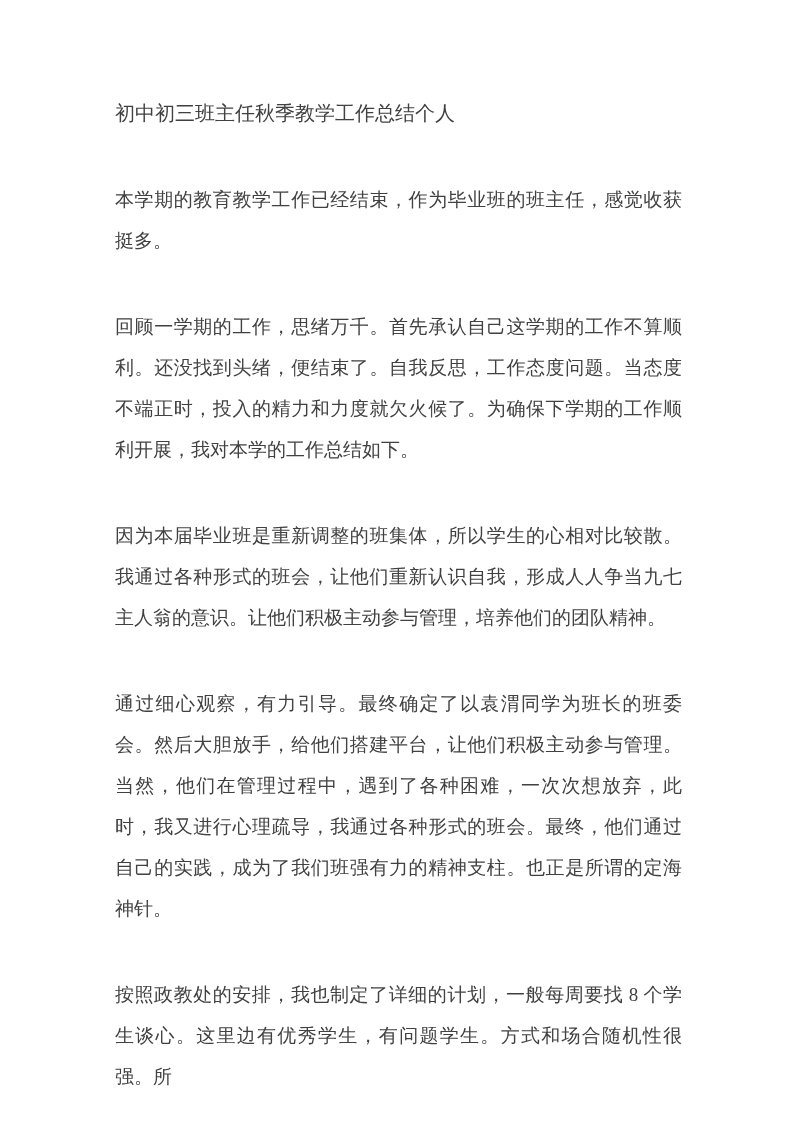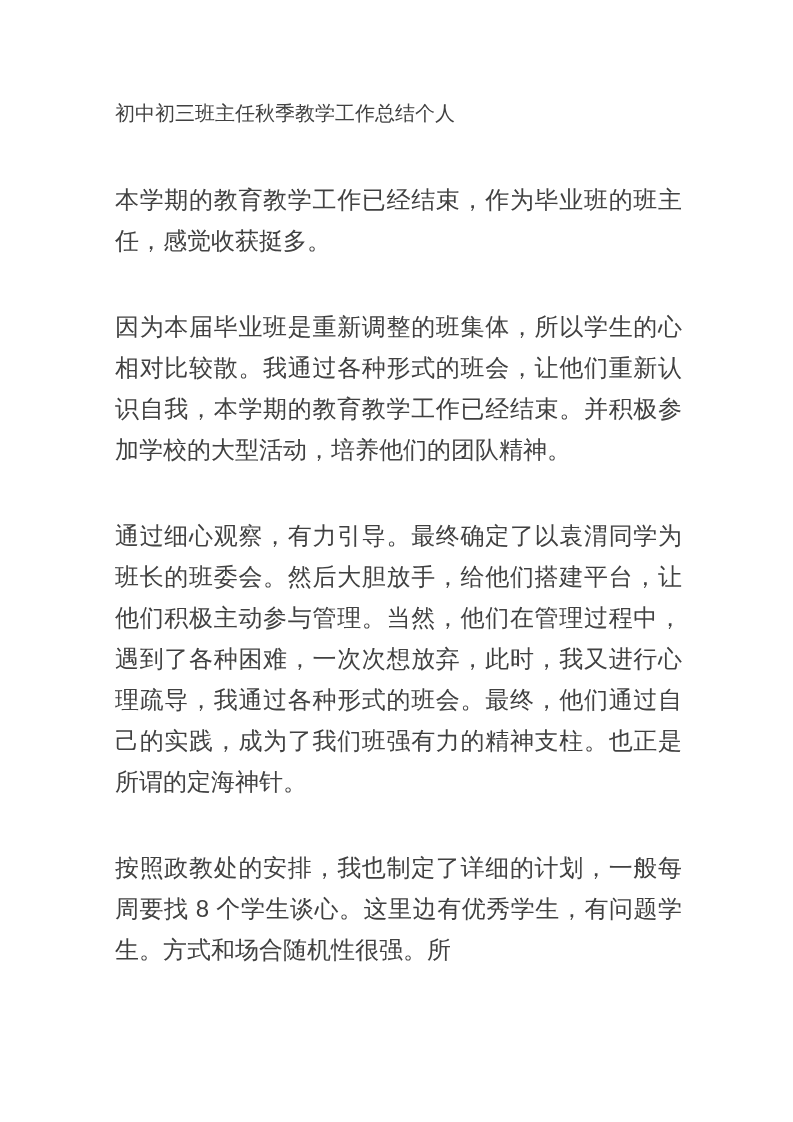--- a/index.html
+++ b/index.html
@@ -12,47 +12,48 @@
     width: 793px;
     height: 1122px;
     overflow: hidden;
   }
   .doc-page {
     box-sizing: border-box;
     width: 793px;
     height: 824px;
     background: #ffffff;
     padding: 93px 111px 0 115px;
-    font-family: Liberation Sans, sans-serif;
+    font-family: Liberation Serif, serif;
     color: #414141;
   }
   .doc-title {
     margin: 0 0 45px 0;
     font-size: 20px;
     font-weight: normal;
     line-height: 41px;
     text-align: left;
     white-space: nowrap;
   }
   .doc-body p.doc-paragraph {
     margin: 0 0 45px 0;
-    font-size: 24px;
+    font-size: 19px;
     line-height: 41px;
     text-align: justify;
     text-justify: inter-ideograph;
     word-break: break-all;
   }
   .doc-body p.doc-paragraph:last-child {
     margin-bottom: 0;
   }
 </style>
 </head>
 <body>
 
 <div class="doc-page">
   <p class="doc-title">初中初三班主任秋季教学工作总结个人</p>
   <div class="doc-body">
       <p class="doc-paragraph">本学期的教育教学工作已经结束，作为毕业班的班主任，感觉收获挺多。</p>
-      <p class="doc-paragraph">因为本届毕业班是重新调整的班集体，所以学生的心相对比较散。我通过各种形式的班会，让他们重新认识自我，本学期的教育教学工作已经结束。并积极参加学校的大型活动，培养他们的团队精神。</p>
+      <p class="doc-paragraph">回顾一学期的工作，思绪万千。首先承认自己这学期的工作不算顺利。还没找到头绪，便结束了。自我反思，工作态度问题。当态度不端正时，投入的精力和力度就欠火候了。为确保下学期的工作顺利开展，我对本学的工作总结如下。</p>
+      <p class="doc-paragraph">因为本届毕业班是重新调整的班集体，所以学生的心相对比较散。我通过各种形式的班会，让他们重新认识自我，形成人人争当九七主人翁的意识。让他们积极主动参与管理，培养他们的团队精神。</p>
       <p class="doc-paragraph">通过细心观察，有力引导。最终确定了以袁渭同学为班长的班委会。然后大胆放手，给他们搭建平台，让他们积极主动参与管理。当然，他们在管理过程中，遇到了各种困难，一次次想放弃，此时，我又进行心理疏导，我通过各种形式的班会。最终，他们通过自己的实践，成为了我们班强有力的精神支柱。也正是所谓的定海神针。</p>
       <p class="doc-paragraph">按照政教处的安排，我也制定了详细的计划，一般每周要找 8 个学生谈心。这里边有优秀学生，有问题学生。方式和场合随机性很强。所</p>
     </div>
 </div>
 
 </body></html>

